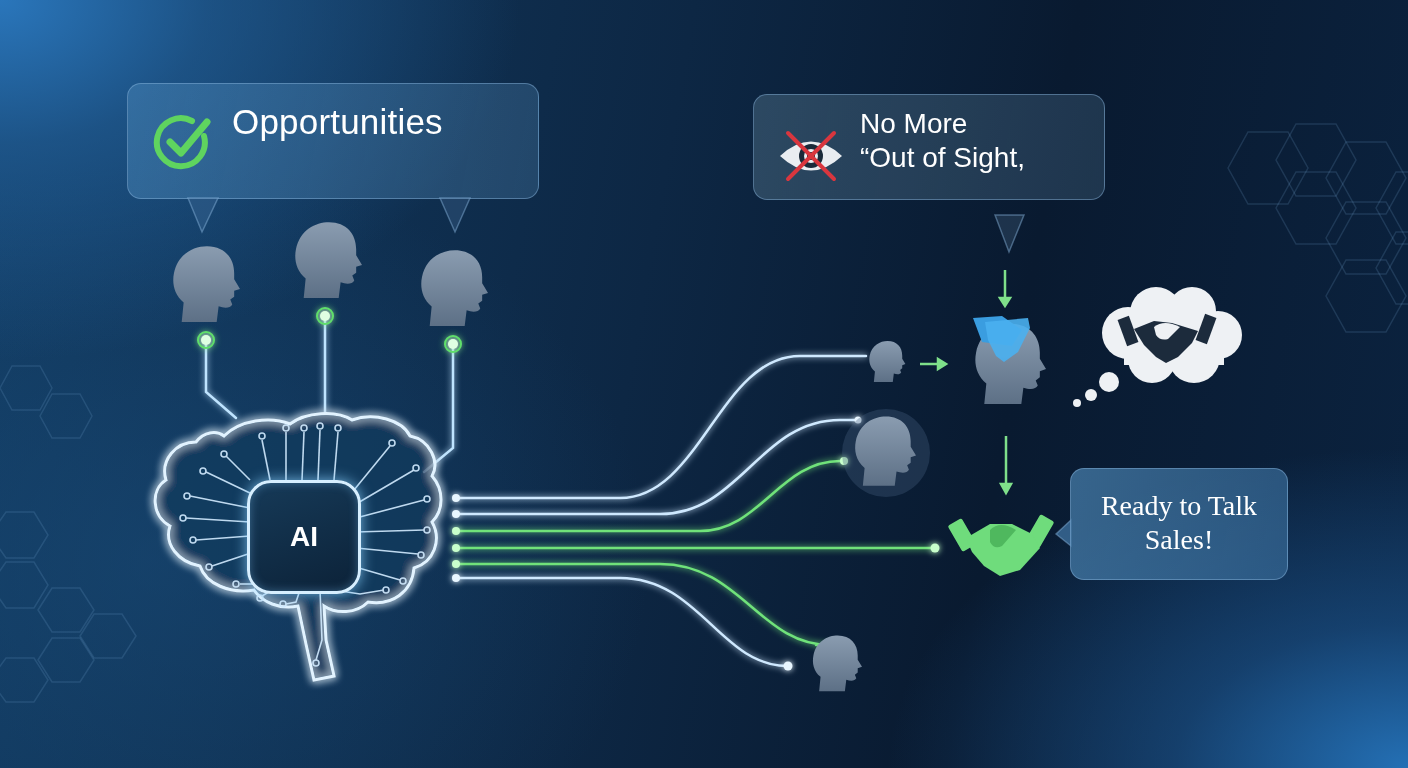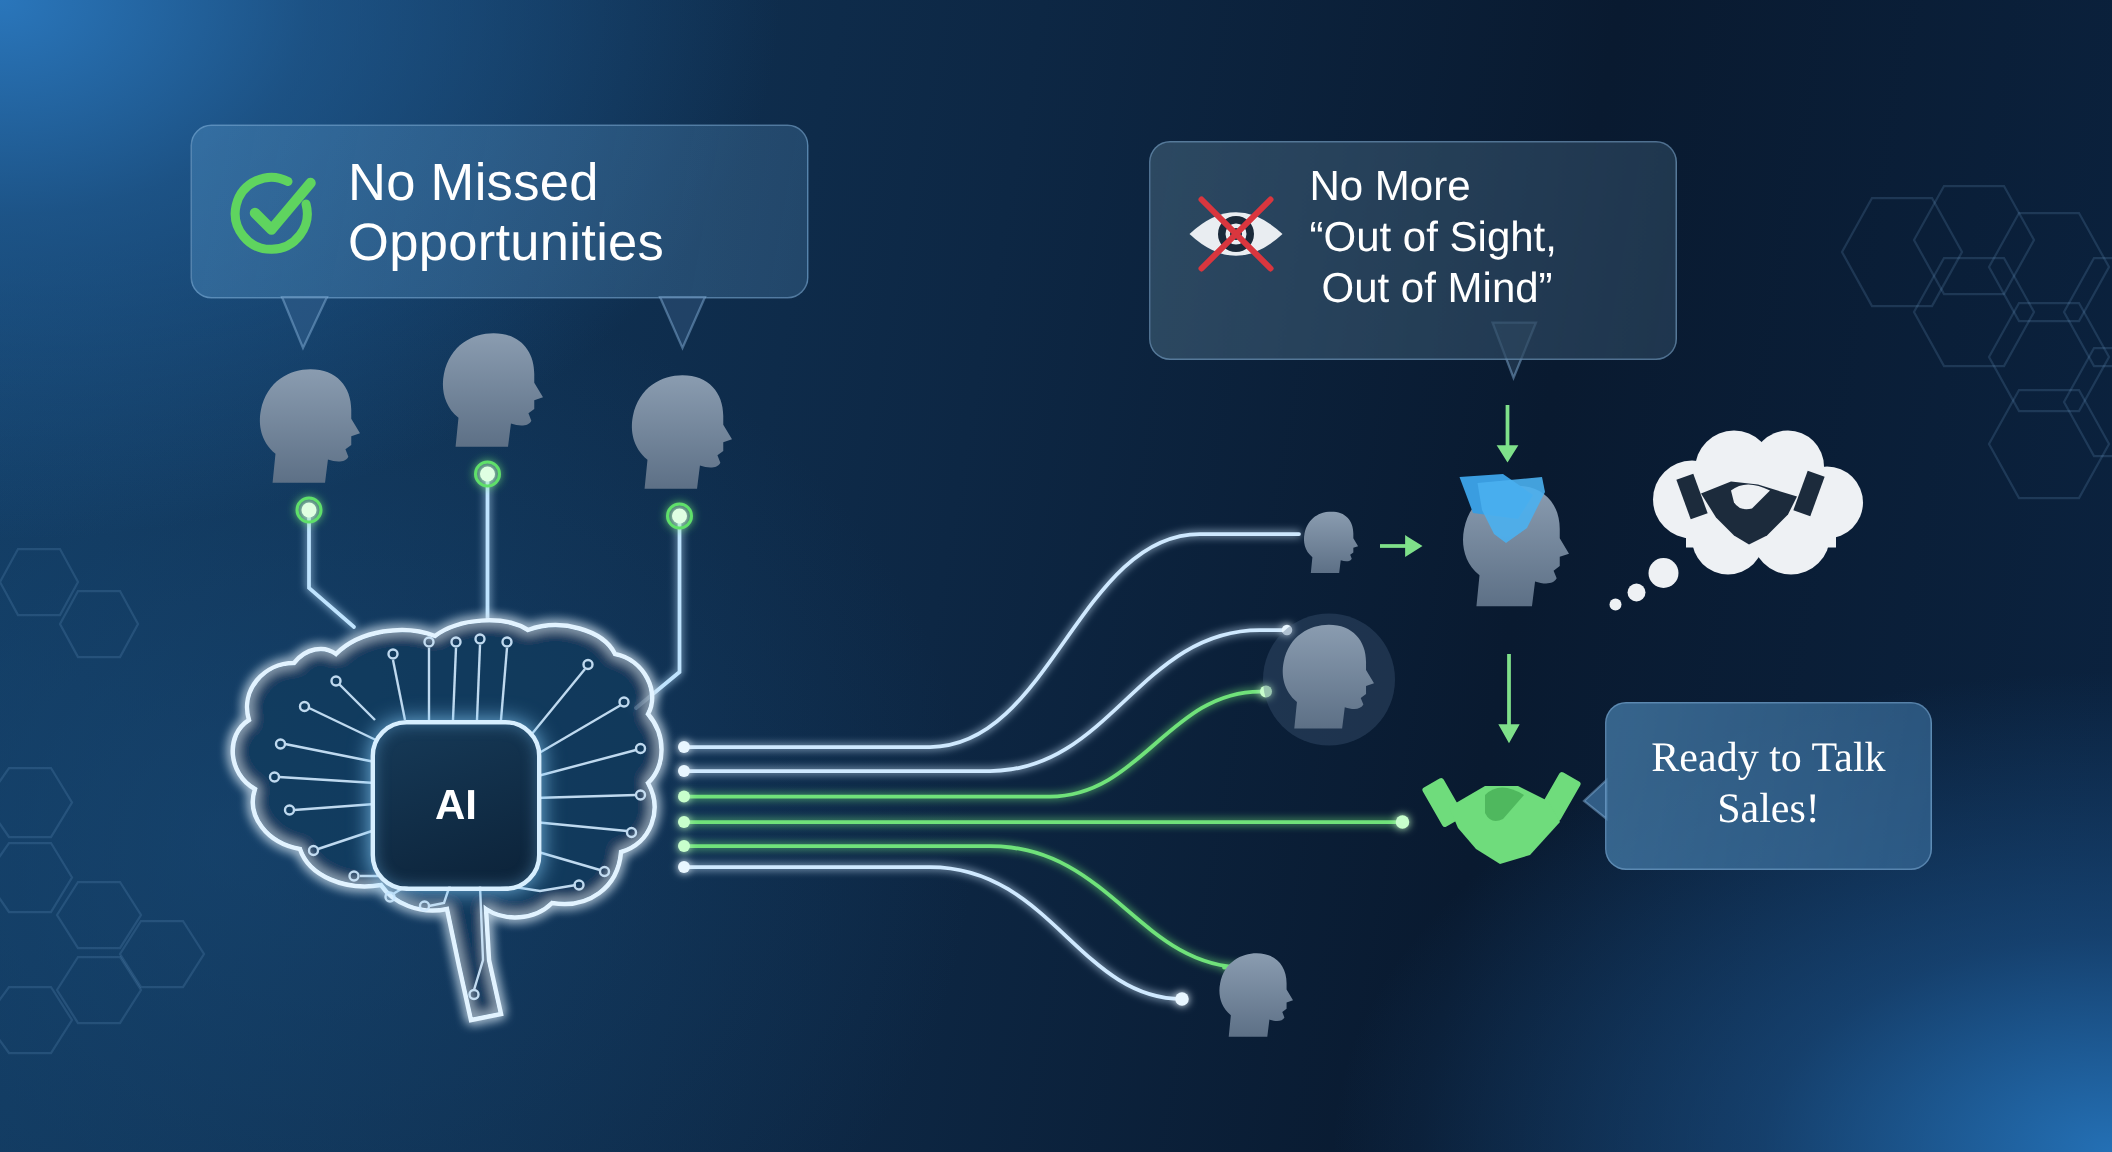--- a/index.html
+++ b/index.html
@@ -8,21 +8,21 @@
     background:
       radial-gradient(ellipse 520px 360px at 0px 0px, #2a76bb 0%, rgba(36,100,160,0.6) 40%, rgba(15,40,70,0) 100%),
       radial-gradient(ellipse 520px 320px at 1408px 768px, #2470b5 0%, rgba(30,90,150,0.55) 45%, rgba(10,30,55,0) 100%),
       radial-gradient(ellipse 500px 400px at 150px 560px, rgba(25,75,120,0.55) 0%, rgba(10,30,55,0) 100%),
       linear-gradient(100deg,#123c63 0%,#0d2744 45%,#091a30 70%,#0b2340 100%);}
   .layer{position:absolute;left:0;top:0;width:1408px;height:768px;}
   .bubble{position:absolute;border-radius:14px;border:1.5px solid rgba(140,185,225,0.45);box-sizing:border-box;}
   .b1{left:127px;top:83px;width:412px;height:116px;background:linear-gradient(100deg,rgba(70,130,180,0.55),rgba(60,105,145,0.45));}
   .b1 .txt{position:absolute;left:104px;top:18px;font-size:35px;line-height:40px;font-weight:500;letter-spacing:0.2px;}
   .b1 .icon{position:absolute;left:24px;top:26px;width:62px;height:62px;}
-  .b2{left:753px;top:94px;width:352px;height:146px;background:linear-gradient(100deg,rgba(55,85,110,0.75),rgba(40,65,90,0.7));margin-left:13px;}
+  .b2{left:753px;top:94px;width:352px;height:106px;background:linear-gradient(100deg,rgba(55,85,110,0.75),rgba(40,65,90,0.7));}
   .b2 .txt{position:absolute;left:106px;top:12px;font-size:28px;line-height:34px;}
   .b2 .txt div:nth-child(3){padding-left:8px;}
   .b2 .icon{position:absolute;left:22px;top:34px;width:70px;height:54px;}
   .b3{left:1070px;top:468px;width:218px;height:112px;background:linear-gradient(100deg,rgba(70,125,170,0.75),rgba(55,105,150,0.7));font-family:Liberation Serif, serif;}
   .b3 .txt{position:absolute;left:0;right:0;top:20px;font-size:28px;line-height:34px;text-align:center;}
   .ai-chip{position:absolute;left:247px;top:480px;width:108px;height:108px;border-radius:24px;
     background:linear-gradient(160deg,#163a58,#0c2238);border:3px solid #d7efff;
     box-shadow:0 0 14px rgba(140,210,255,0.8), inset 0 0 10px rgba(120,190,240,0.4);
     display:flex;align-items:center;justify-content:center;font-size:28px;font-weight:bold;color:#fff;}
   .thought{position:absolute;left:1088px;top:283px;width:158px;height:110px;}
@@ -93,21 +93,20 @@
     <circle cx="788" cy="666" r="4.5" fill="#e8f6ff"></circle>
   </g>
 </svg>
 
 <div class="bubble b1">
   <svg class="icon" viewBox="0 0 62 62">
     <path d="M52,26 A24,24 0 1 1 40,11" fill="none" stroke="#5fd45f" stroke-width="6" stroke-linecap="round"></path>
     <path d="M18,32 L29,43 L55,12" fill="none" stroke="#5fd45f" stroke-width="7" stroke-linecap="round" stroke-linejoin="round"></path>
   </svg>
   <div class="txt">
-    <div>No Missed</div>
     <div>Opportunities</div>
   </div>
 </div>
 <svg class="layer" viewBox="0 0 1408 768">
   <polygon points="188,198 202,232 218,198" fill="rgba(50,95,140,0.6)" stroke="rgba(140,185,225,0.45)" stroke-width="1.5"></polygon>
   <polygon points="440,198 455,232 470,198" fill="rgba(45,80,120,0.6)" stroke="rgba(140,185,225,0.45)" stroke-width="1.5"></polygon>
   <polygon points="995,215 1009,252 1024,215" fill="rgba(35,58,82,0.8)" stroke="rgba(140,185,225,0.45)" stroke-width="1.5"></polygon>
   <polygon points="1071,520 1056,534 1071,546" fill="rgba(60,110,155,0.8)" stroke="rgba(140,185,225,0.45)" stroke-width="1.5"></polygon>
 </svg>
 
@@ -116,21 +115,20 @@
     <path d="M4,27 Q35,-2 66,27 Q35,56 4,27 Z" fill="#e9edf1"></path>
     <circle cx="35" cy="27" r="12" fill="#1a2a3a"></circle>
     <circle cx="35" cy="27" r="7" fill="#e9edf1"></circle>
     <circle cx="35" cy="27" r="4" fill="#1a2a3a"></circle>
     <line x1="12" y1="4" x2="58" y2="50" stroke="#d9363e" stroke-width="4" stroke-linecap="round"></line>
     <line x1="58" y1="4" x2="12" y2="50" stroke="#d9363e" stroke-width="4" stroke-linecap="round"></line>
   </svg>
   <div class="txt">
     <div>No More</div>
     <div>“Out of Sight,</div>
-    <div>Out of Mind”</div>
   </div>
 </div>
 
 <div class="bubble b3">
   <div class="txt">
     <div>Ready to Talk</div>
     <div>Sales!</div>
   </div>
 </div>
 

